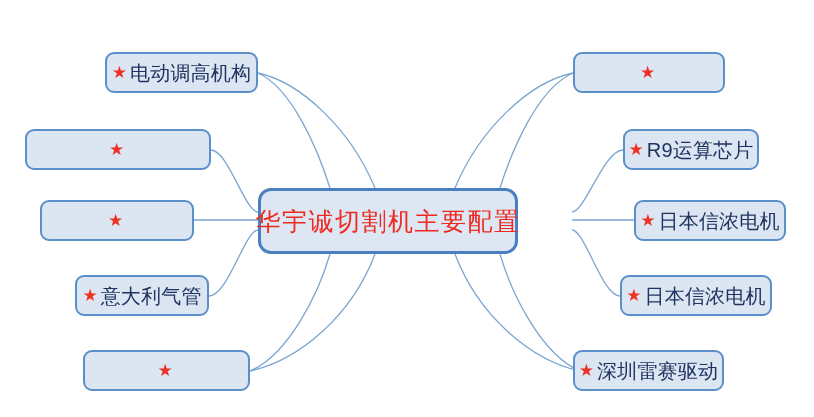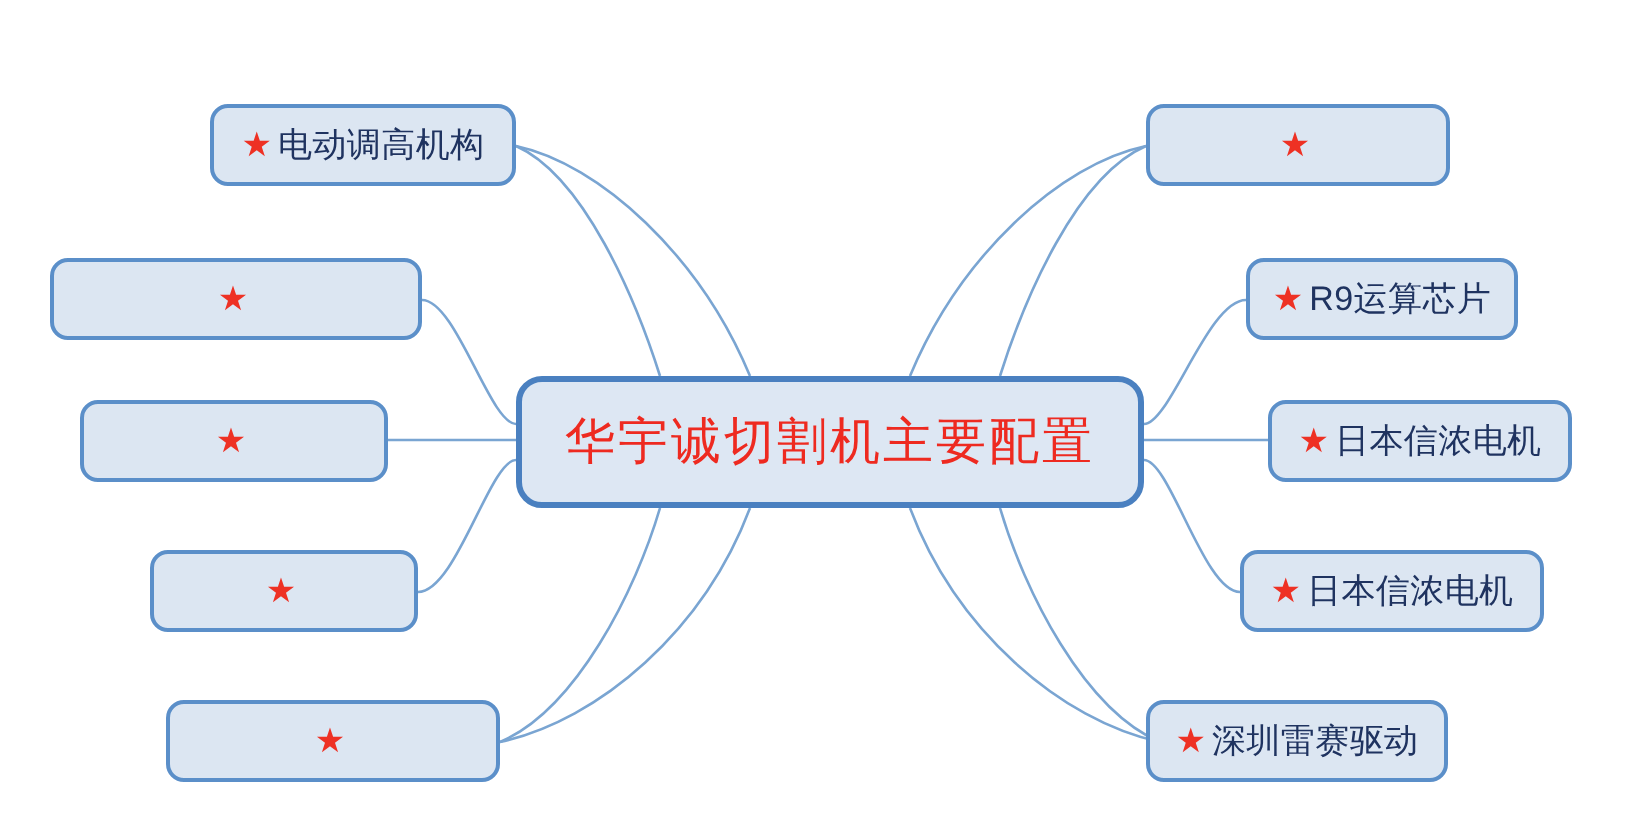--- a/index.html
+++ b/index.html
@@ -38,21 +38,21 @@
   }
   .node .star {
     color: #ee3124;
     font-size: 17px;
     line-height: 1;
     margin-right: 3px;
     flex: 0 0 auto;
   }
   .node .label {
     color: #1f3360;
-    font-size: 17px;
+    font-size: 20px;
     line-height: 1;
     white-space: nowrap;
     letter-spacing: 0.2px;
   }
   .node.center {
     background: #dde7f3;
     border: 3px solid #4a80c0;
     border-radius: 13px;
     z-index: 4;
   }
@@ -87,39 +87,40 @@
       <path d="M 572 230 C 585 230 602 296 620 296"></path>
 
       <path d="M 500 188 C 512 150 538 88 573 73"></path>
       <path d="M 455 188 C 480 128 530 82 573 73"></path>
 
       <path d="M 500 254 C 512 295 542 355 580 371"></path>
       <path d="M 455 254 C 478 315 530 360 580 371"></path>
     </g>
   </svg>
 
-  <div class="node center" style="left:258px; top:188px; width:314px; height:66px;">
+  <div class="node center" style="left:258px; top:188px; width:260px; height:66px;">
     <span class="label">华宇诚切割机主要配置</span>
   </div>
 
   <div class="node" style="left:105px; top:52px; width:153px; height:41px;">
     <span class="star">★</span>
     <span class="label">电动调高机构</span>
   </div>
 
   <div class="node" style="left:25px; top:129px; width:186px; height:41px;">
     <span class="star">★</span>
   </div>
 
   <div class="node" style="left:40px; top:200px; width:154px; height:41px;">
     <span class="star">★</span>
   </div>
 
   <div class="node" style="left:75px; top:275px; width:134px; height:41px;">
     <span class="star">★</span>
+    <span class="label">意大利气管</span>
   </div>
 
   <div class="node" style="left:83px; top:350px; width:167px; height:41px;">
     <span class="star">★</span>
   </div>
 
   <div class="node" style="left:573px; top:52px; width:152px; height:41px;">
     <span class="star">★</span>
   </div>
 

